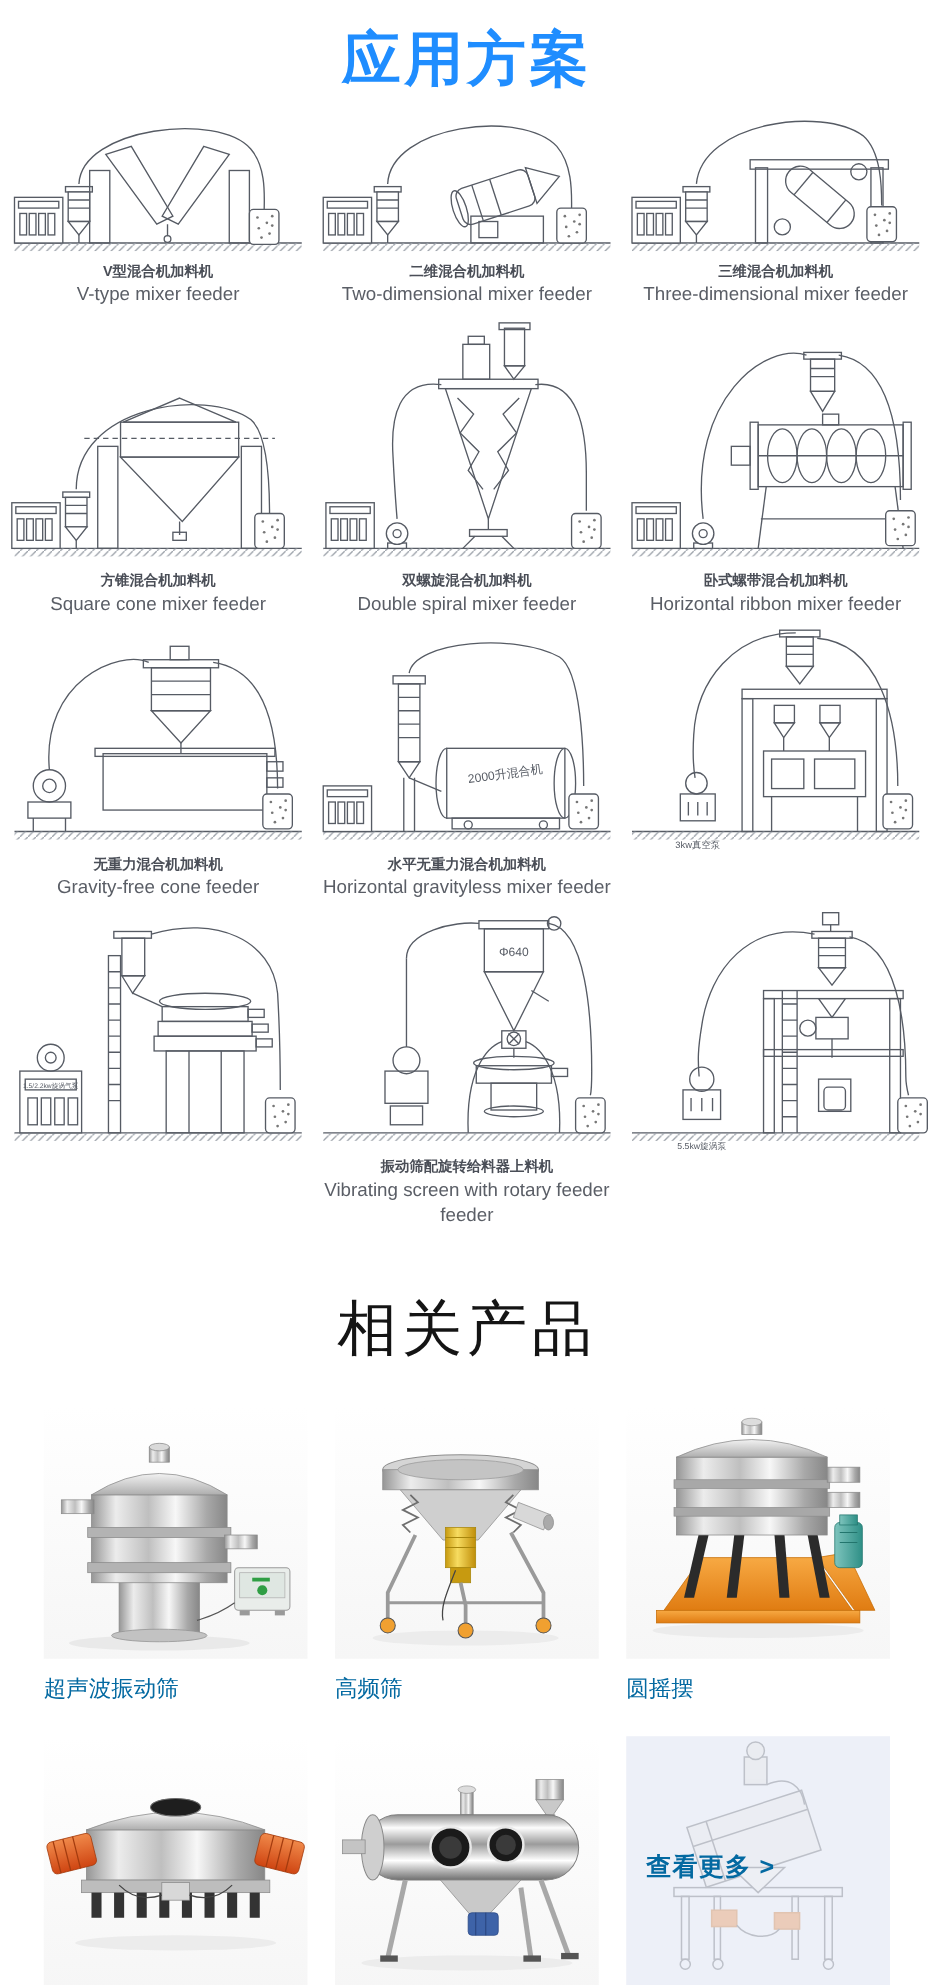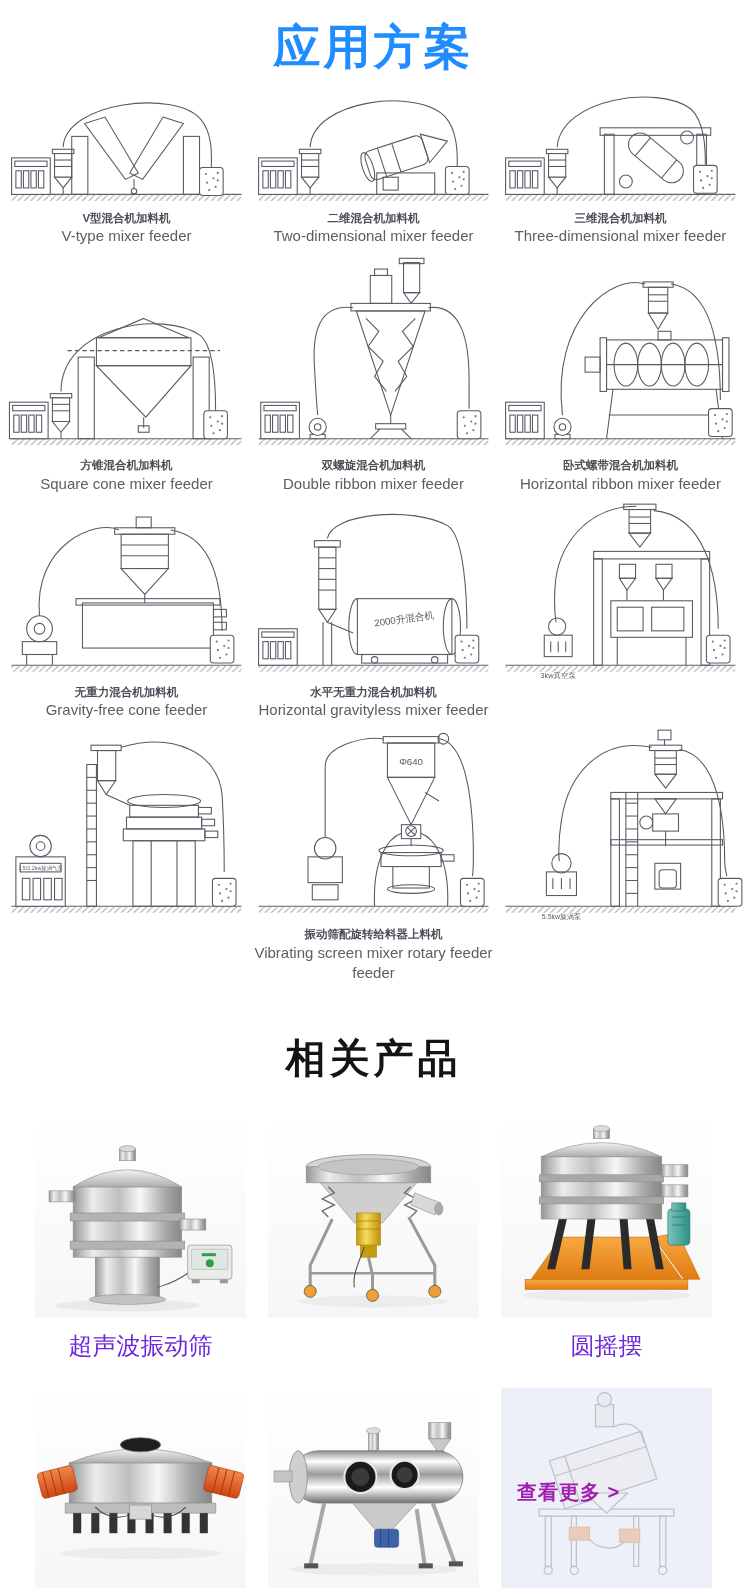--- a/index.html
+++ b/index.html
@@ -8,33 +8,33 @@
 
   .main-title { text-align:center; font-size:47px; font-weight:900; color:#1f8dff;
                 letter-spacing:3px; padding:16px 0 8px; }
 
   .app-grid { display:grid; grid-template-columns:repeat(3,1fr); padding:0 2px; }
   .app-cell { display:flex; flex-direction:column; align-items:center; }
   .app-cell svg { width:100%; height:auto; display:block; }
   .cap-zh { font-size:11.5px; font-weight:bold; color:#4a4e57; text-align:center; line-height:1.35; }
   .cap-en { font-size:15px; color:#5a5e66; text-align:center; line-height:1.35; margin-bottom:8px; }
 
-  .section-title { text-align:center; font-size:40px; font-weight:700; color:#141414;
+  .section-title { text-align:center; font-size:48px; font-weight:400; color:#141414;
                    letter-spacing:4px; margin:40px 0 30px; }
 
   .prod-grid { display:grid; grid-template-columns:repeat(3,1fr); gap:18px 22px; padding:0 34px; }
   .prod-tile { display:flex; flex-direction:column; }
   .prod-img { height:202px; background:linear-gradient(180deg,#ffffff 0%,#f6f6f6 100%);
               position:relative; overflow:hidden; }
   .prod-img svg { width:100%; height:100%; display:block; }
   .prod-img.faded { background:#edf0f8; }
   .faded .photo { opacity:0.32; }
-  .more-overlay { position:absolute; left:16px; top:45%; color:#a21caf; font-size:20px;
+  .more-overlay { position:absolute; left:16px; top:45%; color:#0369a1; font-size:20px;
                   font-weight:bold; letter-spacing:1px; cursor:pointer; }
-  .prod-name { text-align:center; font-size:24px; color:#6d28d9; margin:12px 0 8px; }
+  .prod-name { text-align:left; font-size:18px; color:#0369a1; margin:12px 0 8px; }
 
   .diag text, .photo text { stroke:none; }
 </style>
 </head>
 <body>
 
 <svg width="0" height="0" style="position:absolute" aria-hidden="true">
   <defs>
     <pattern id="hatch" width="6" height="6" patternUnits="userSpaceOnUse">
       <line x1="0" y1="6" x2="6" y2="0" stroke="#9aa0a8" stroke-width="1"></line>
@@ -217,21 +217,21 @@
           <rect x="117" y="158" width="28" height="5"></rect>
         <line x1="121" y1="163" x2="112" y2="172"></line>
           <line x1="141" y1="163" x2="150" y2="172"></line>
         <use href="#sym-cabinet" x="10" y="138"></use>
           <use href="#sym-blower" x="54" y="152"></use>
         <path d="M96,50 C64,46 58,74 60,104 C61,124 62,138 63,150"></path>
         <path d="M166,50 C198,46 204,84 204,116 C204,128 204,138 204,144"></path>
         <use href="#sym-bag" x="193" y="146"></use>
       </svg>
       <div class="cap-zh">双螺旋混合机加料机</div>
-      <div class="cap-en">Double ribbon mixer feeder</div>
+      <div class="cap-en">Double spiral mixer feeder</div>
     </div>
 
     <div class="app-cell">
       <svg class="diag" viewBox="0 0 230 190" stroke="#565b64" stroke-width="1" fill="none">
         <line x1="8" y1="172" x2="222" y2="172"></line>
           <rect x="8" y="172" width="214" height="6" fill="url(#hatch)" stroke="none"></rect>
         <rect x="102" y="80" width="108" height="46"></rect>
         <rect x="96" y="78" width="6" height="50"></rect>
           <rect x="210" y="78" width="6" height="50"></rect>
         <ellipse cx="120" cy="103" rx="11" ry="20"></ellipse>
@@ -421,21 +421,21 @@
           <path d="M184,166 C186,120 170,102 159,98"></path>
         <circle cx="70" cy="112" r="10"></circle>
           <rect x="54" y="120" width="32" height="24"></rect>
         <rect x="58" y="146" width="24" height="14"></rect>
         <line x1="70" y1="102" x2="70" y2="36"></line>
           <path d="M70,36 C70,16 106,8 124,10"></path>
         <path d="M176,10 C204,14 208,80 208,120 C208,128 208,134 207,138"></path>
         <use href="#sym-bag" x="196" y="140"></use>
       </svg>
       <div class="cap-zh">振动筛配旋转给料器上料机</div>
-      <div class="cap-en">Vibrating screen mixer rotary feeder feeder</div>
+      <div class="cap-en">Vibrating screen with rotary feeder feeder</div>
     </div>
 
     <div class="app-cell">
       <svg class="diag" viewBox="0 0 230 185" stroke="#565b64" stroke-width="1" fill="none">
         <line x1="8" y1="166" x2="222" y2="166"></line>
           <rect x="8" y="166" width="214" height="6" fill="url(#hatch)" stroke="none"></rect>
         <rect x="150" y="2" width="12" height="9"></rect>
           <line x1="156" y1="11" x2="156" y2="16"></line>
         <rect x="142" y="16" width="30" height="5"></rect>
           <rect x="147" y="21" width="20" height="22"></rect>
@@ -526,20 +526,21 @@
           <polyline points="64,102 42,148 42,170" fill="none" stroke="#9a9a9a" stroke-width="3"></polyline>
           <polyline points="140,100 166,148 166,170" fill="none" stroke="#9a9a9a" stroke-width="3"></polyline>
           <polyline points="100,140 104,158 104,172" fill="none" stroke="#9a9a9a" stroke-width="3"></polyline>
           <line x1="42" y1="156" x2="166" y2="156" stroke="#9a9a9a" stroke-width="2.4"></line>
           <circle cx="42" cy="174" r="6" fill="#f0a030" stroke="#555" stroke-width="0.8"></circle>
           <circle cx="166" cy="174" r="6" fill="#f0a030" stroke="#555" stroke-width="0.8"></circle>
           <circle cx="104" cy="178" r="6" fill="#f0a030" stroke="#555" stroke-width="0.8"></circle>
           <path d="M96,130 C88,150 84,160 86,170" fill="none" stroke="#444" stroke-width="1"></path>
         </svg>
       </div>
+      <div class="prod-name">高频筛</div>
     </div>
 
     <div class="prod-tile">
       <div class="prod-img">
         <svg class="photo" viewBox="0 0 210 200">
           <ellipse cx="105" cy="178" rx="84" ry="6" fill="#ececec"></ellipse>
           <polygon points="30,162 180,162 150,120 60,120" fill="url(#orangeG)" stroke="#c66d08" stroke-width="0.6"></polygon>
           <rect x="24" y="162" width="162" height="10" fill="url(#orangeG)" stroke="#c66d08" stroke-width="0.6"></rect>
           <polygon points="152,120 182,162 198,162 176,116" fill="url(#orangeG)" stroke="#c66d08" stroke-width="0.6"></polygon>
           <rect x="166" y="92" width="22" height="36" rx="4" fill="url(#tealG)" stroke="#22756d" stroke-width="0.6"></rect>

